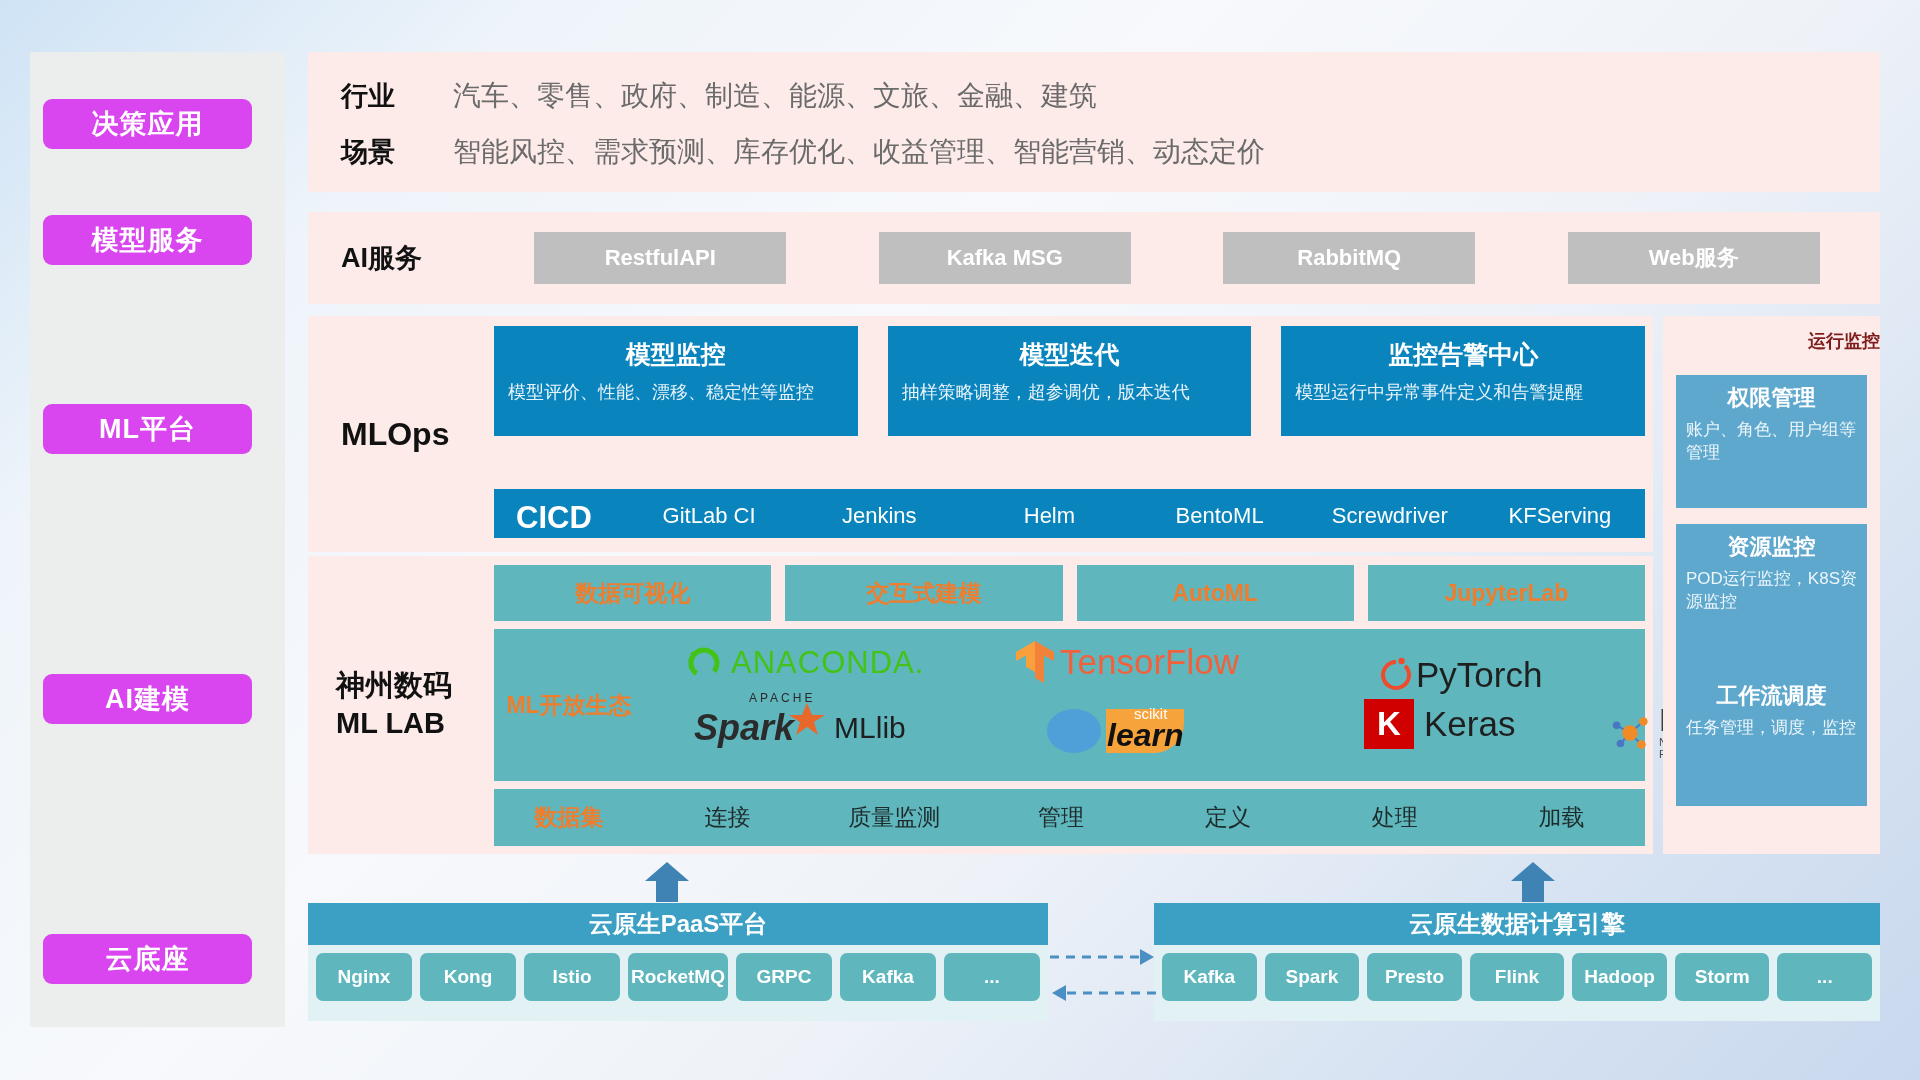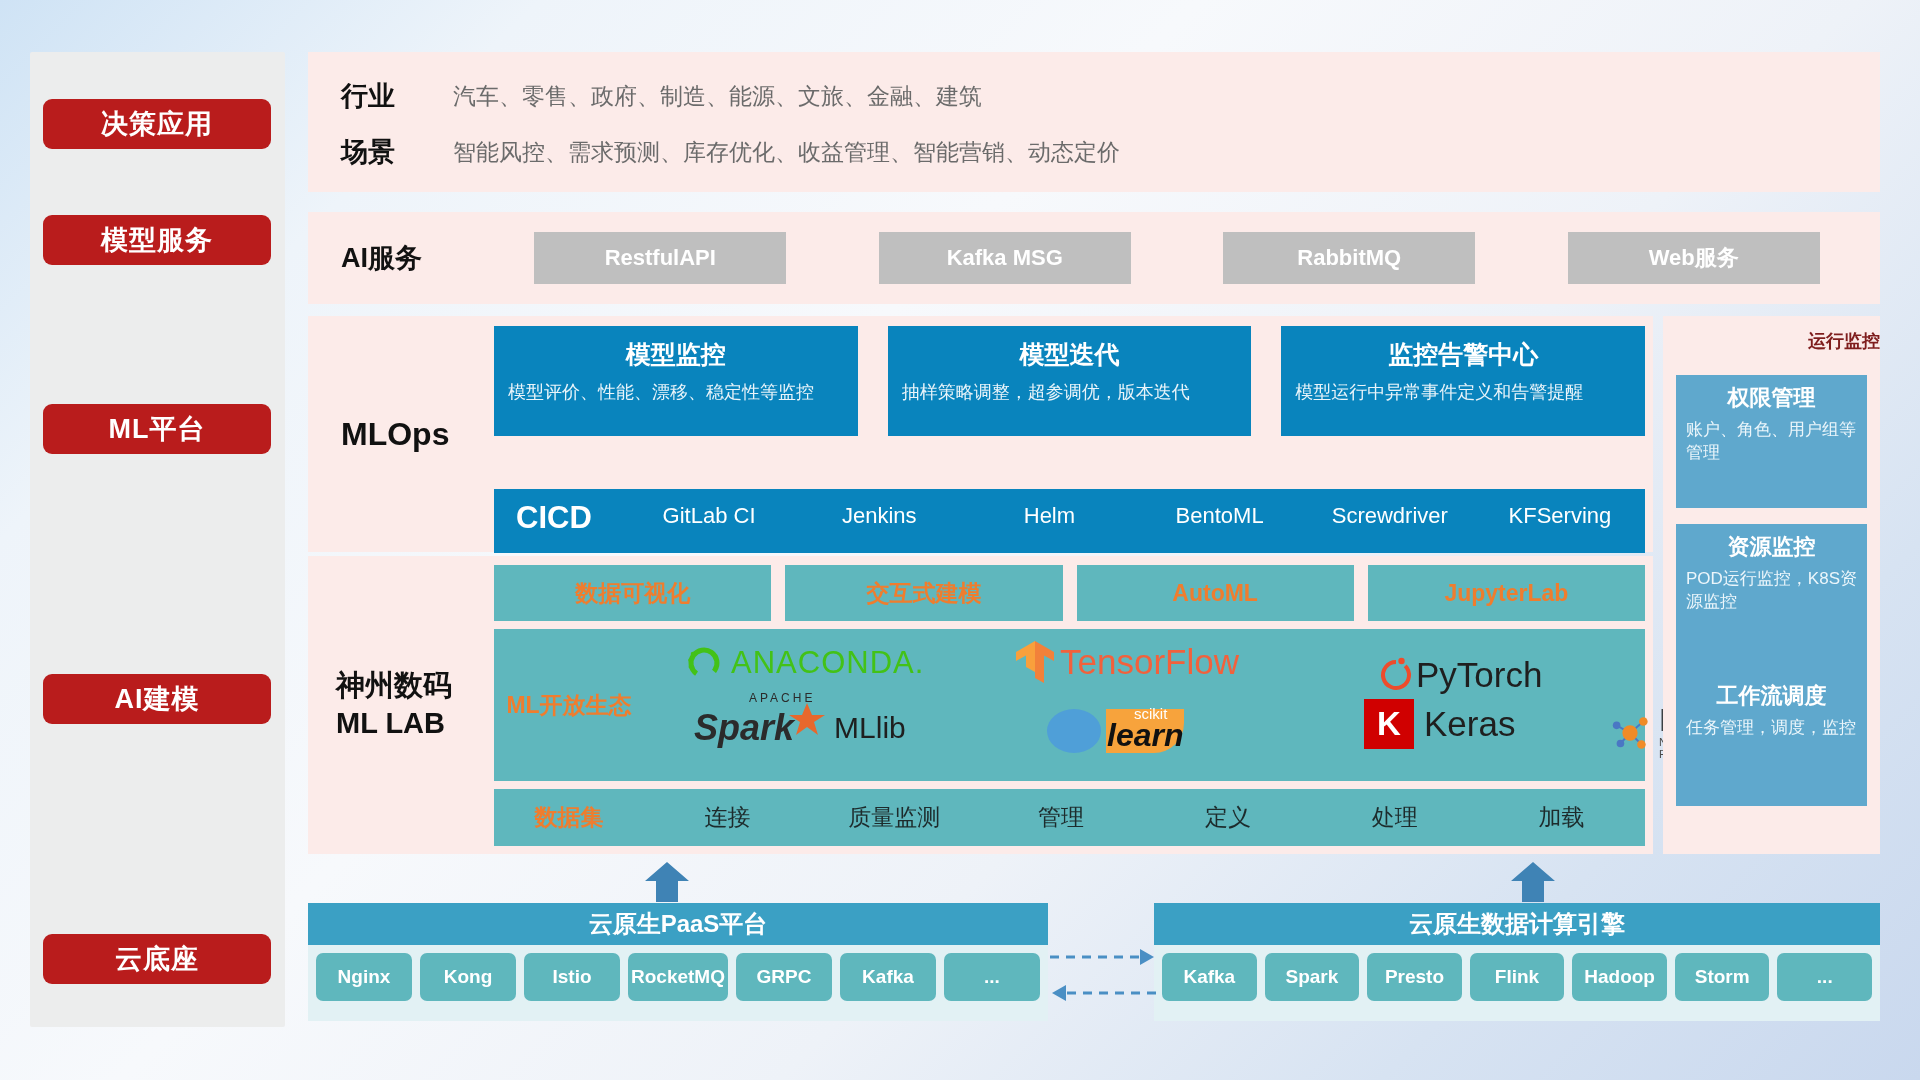--- a/index.html
+++ b/index.html
@@ -13,42 +13,42 @@
 
   
   .stage { position:absolute; inset:0; }
 
   
   .rail {
     position:absolute; left:30px; top:52px; width:255px; height:975px;
     background:#eceded; border-radius:2px;
   }
   .rail-chip {
-    position:absolute; left:13px; width:228px; height:50px;
-    background:#b91c1c; border-radius:9px;
+    position:absolute; left:13px; width:209px; height:50px;
+    background:#d946ef; border-radius:9px;
     color:#fff; font-weight:bold; font-size:27px;
     display:flex; align-items:center; justify-content:center;
     letter-spacing:1px;
   }
 
   
   .panel {
     position:absolute; background:#fcebe9;
   }
 
   .rowlabel {
     font-weight:bold; color:#111; font-size:27px;
     display:flex; align-items:center;
   }
 
   
   #top-panel { left:308px; top:52px; width:1572px; height:140px; }
   .kv { position:absolute; display:flex; align-items:center; }
   .kv .k { width:112px; font-weight:bold; font-size:27px; color:#111; text-align:left;}
-  .kv .v { font-size:23px; color:#6b6b6b; white-space:nowrap; }
+  .kv .v { font-size:28px; color:#6b6b6b; white-space:nowrap; }
 
   
   #svc-panel { left:308px; top:212px; width:1572px; height:92px; }
   #svc-panel .rowlabel { position:absolute; left:33px; top:0; height:92px; }
   .svc-grid {
     position:absolute; left:180px; top:0; right:14px; height:92px;
     display:flex; align-items:center; gap:0;
   }
   .svc-cell { flex:1; display:flex; justify-content:center; }
   .svc-chip {
@@ -63,21 +63,21 @@
     position:absolute; left:186px; top:10px; right:8px; height:110px;
     display:flex; gap:30px;
   }
   .ops-card {
     flex:1; background:#0984bd; color:#fff; padding:12px 14px 0 14px; overflow:hidden;
   }
   .ops-card .t { font-size:25px; font-weight:bold; text-align:center; margin-bottom:9px; }
   .ops-card .d { font-size:18px; line-height:1.35; color:#e9f4fa; }
 
   .cicd {
-    position:absolute; left:186px; top:173px; right:8px; height:64px;
+    position:absolute; left:186px; top:173px; right:8px; height:49px;
     background:#0984bd; overflow:hidden;
     display:flex; align-items:flex-start;
   }
   .cicd .lead {
     width:130px; color:#fff; font-size:31px; font-weight:bold;
     display:flex; align-items:center; height:57px; padding-left:22px;
   }
   .cicd .tool {
     flex:1; color:#fff; font-size:22px; text-align:center;
     padding-top:13px; line-height:1.25; word-break:break-all;

